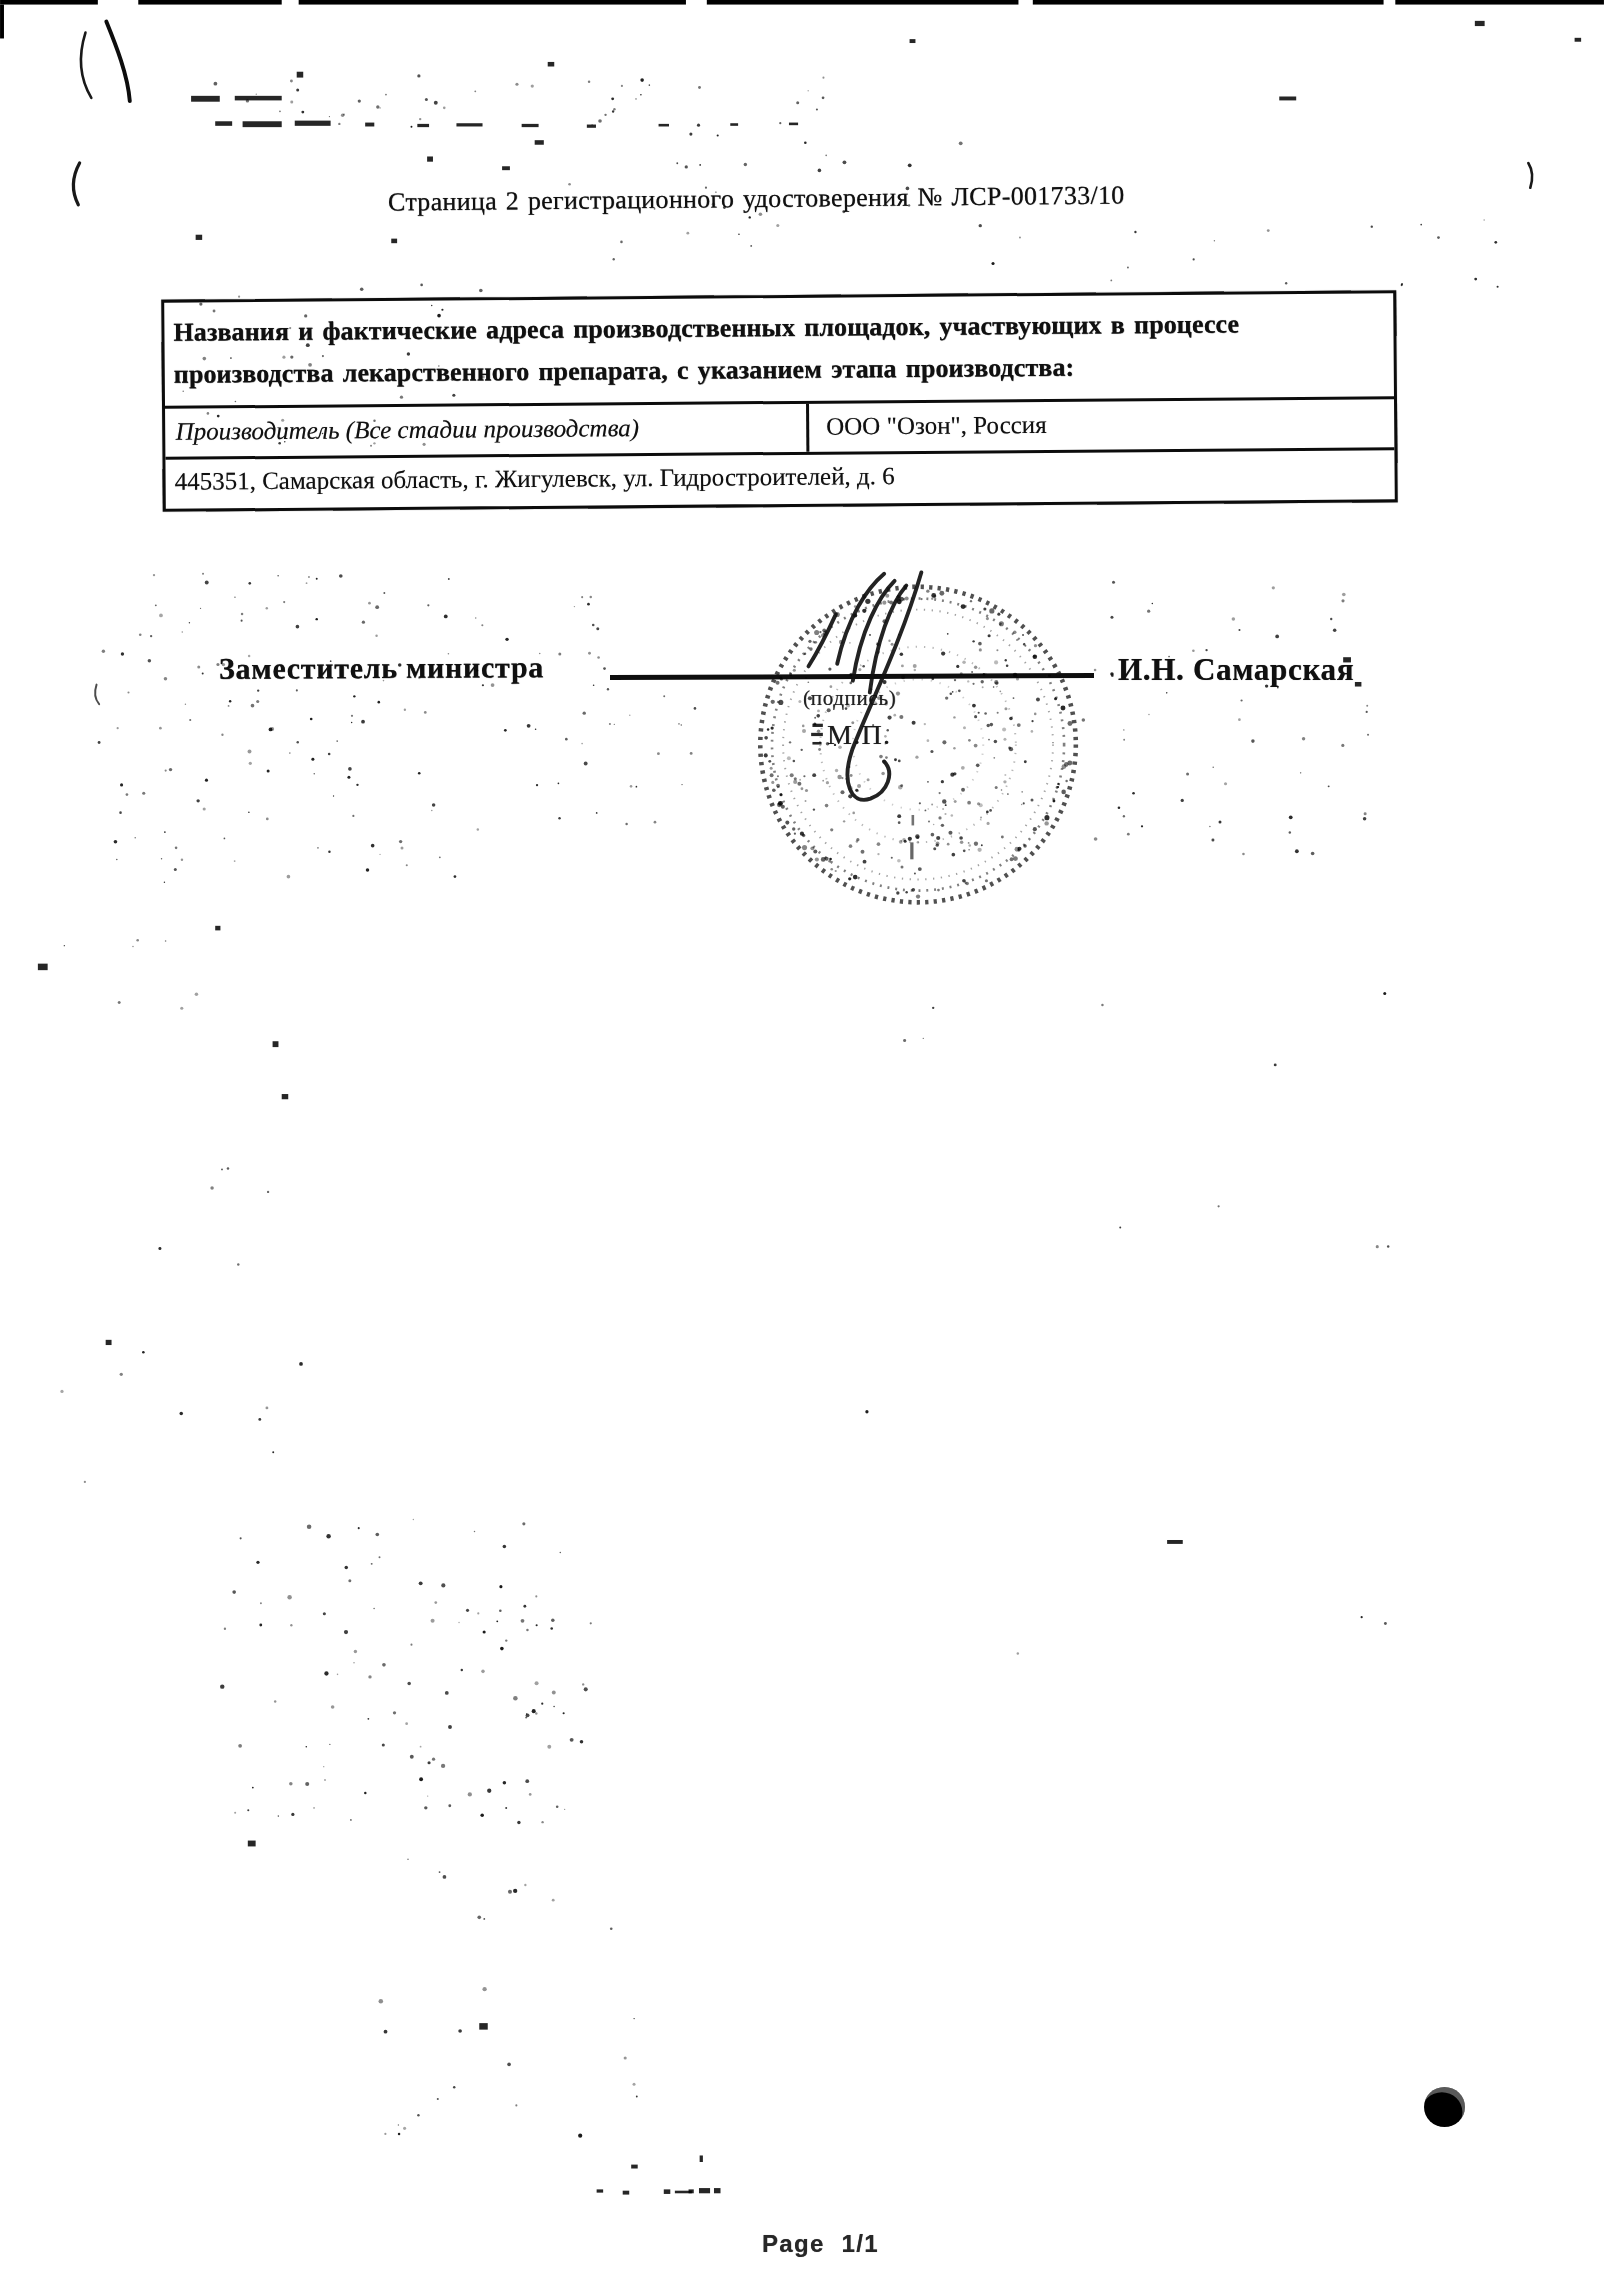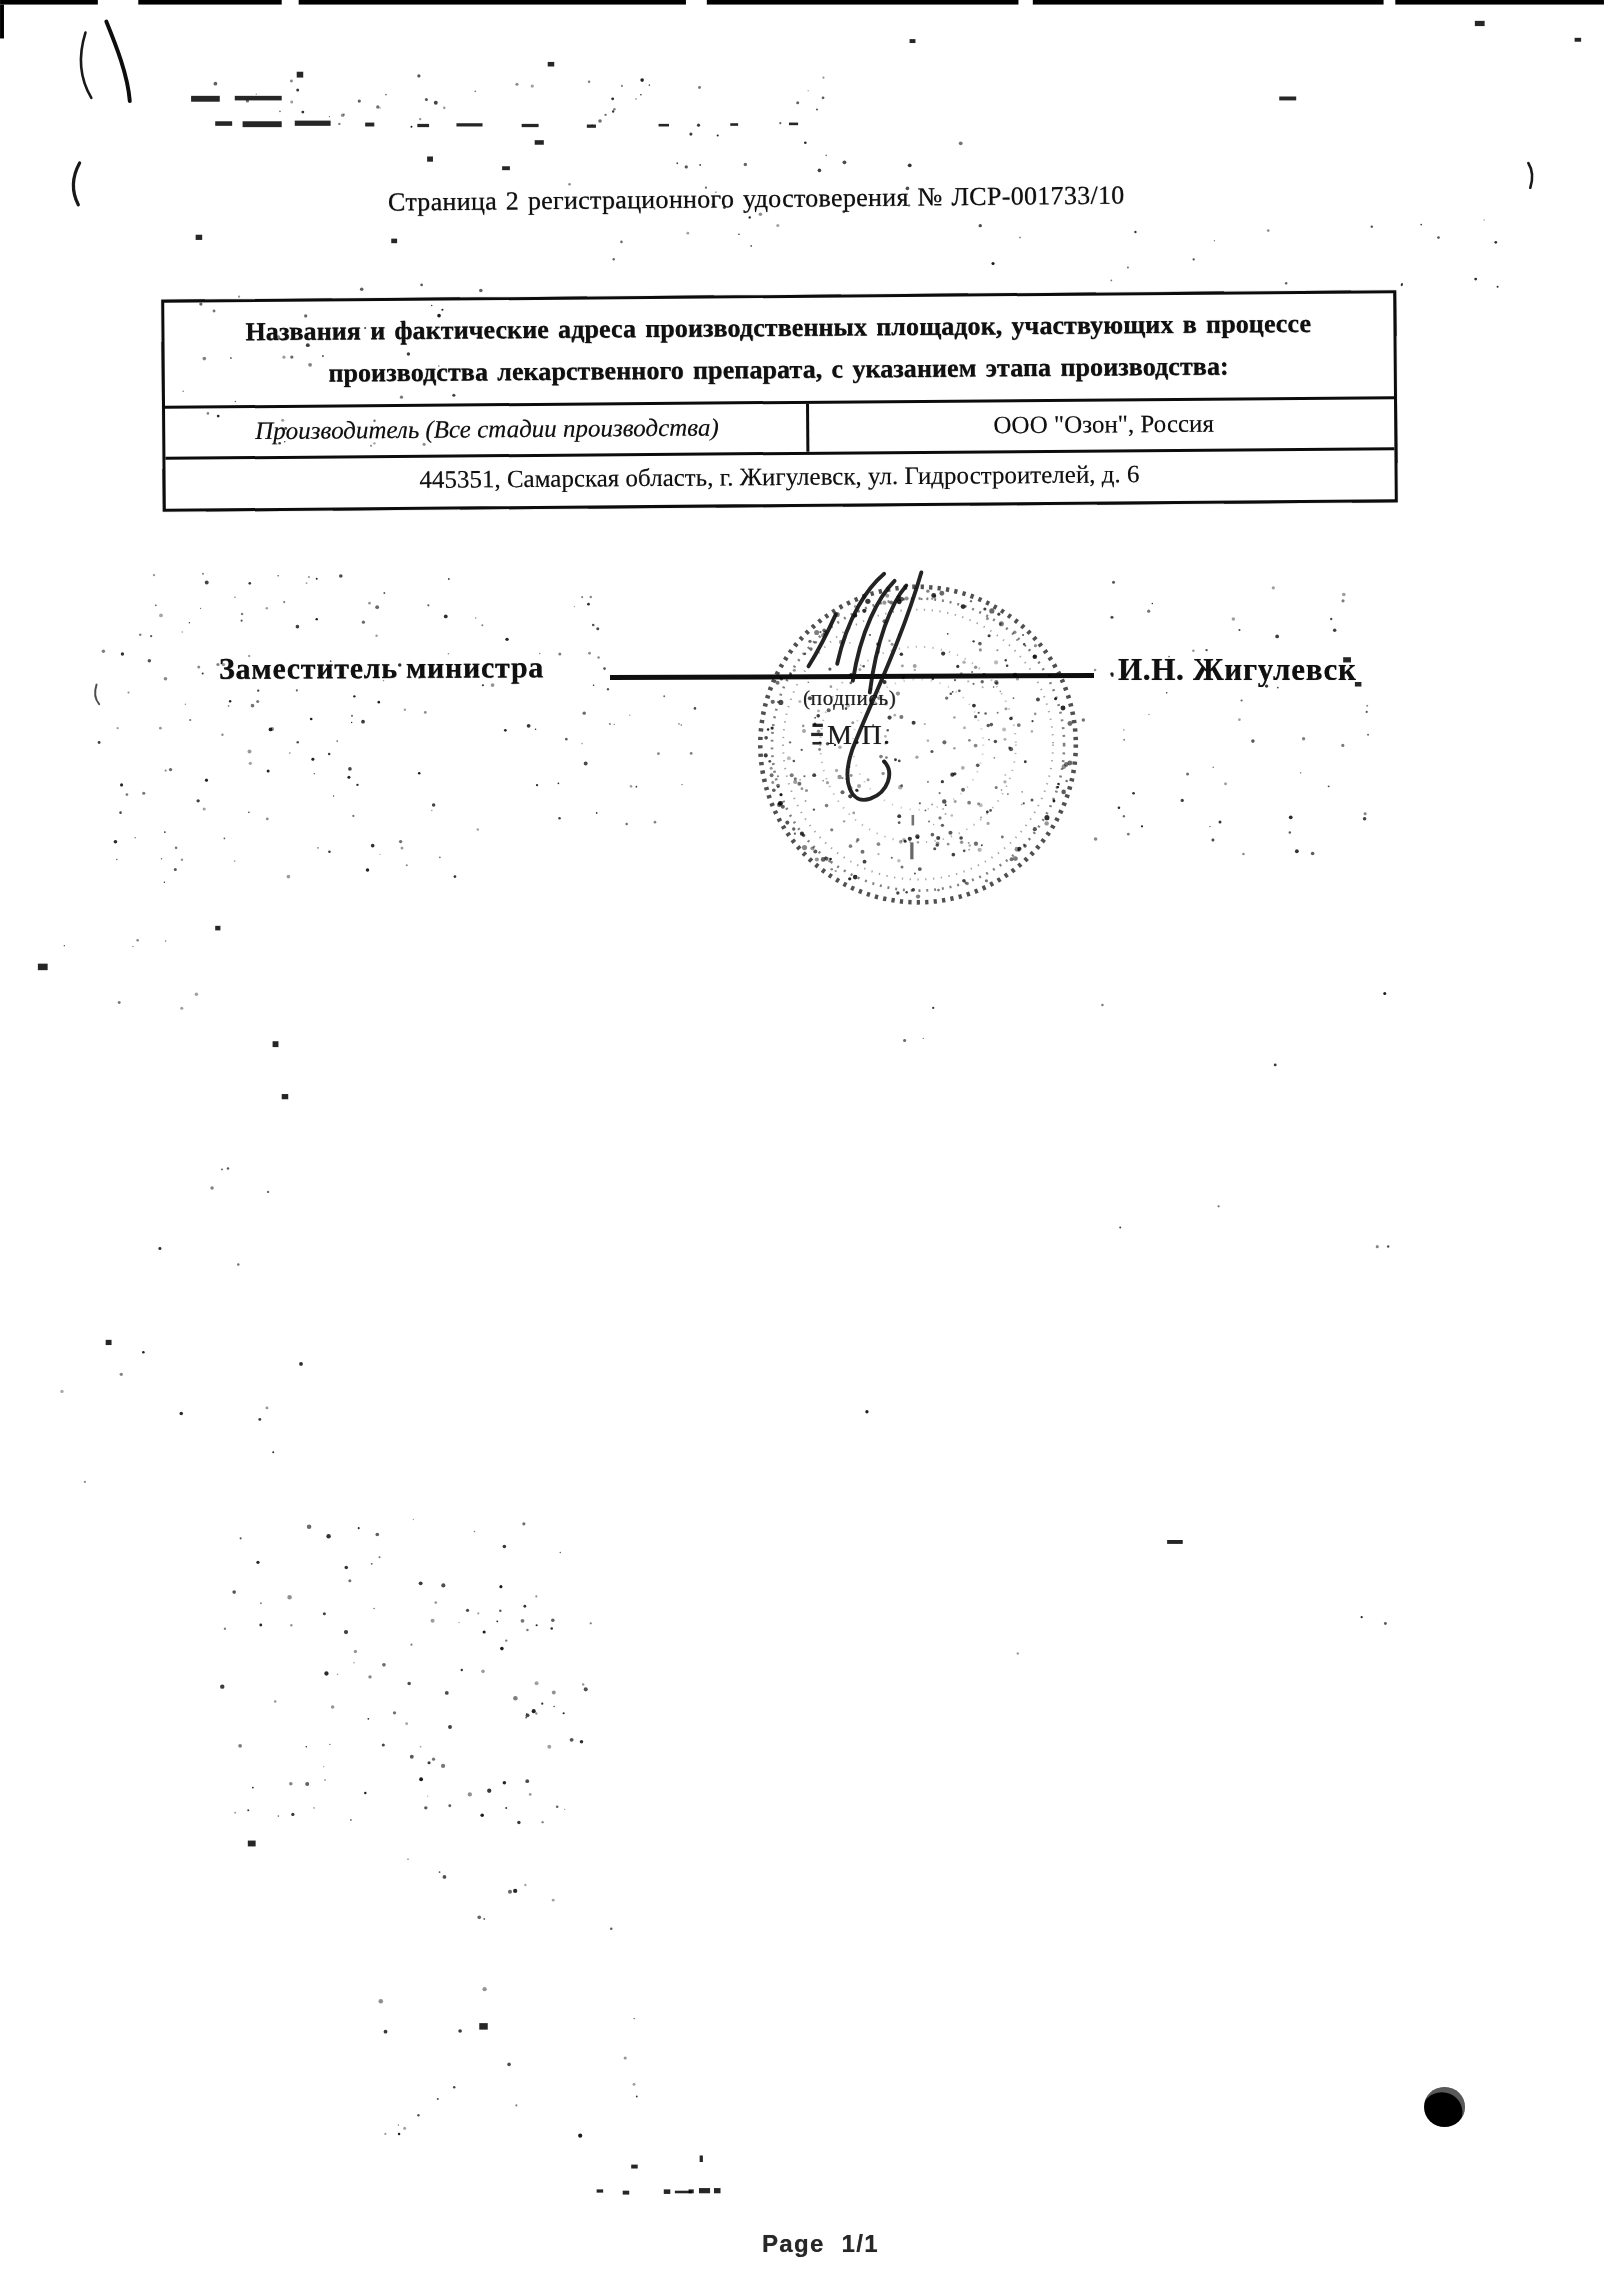--- a/index.html
+++ b/index.html
@@ -3,21 +3,20 @@
 <meta charset="utf-8">
 <style>
   html,body{margin:0;padding:0;background:#ffffff;}
   .page{
     position:relative;
     width:1604px;height:2291px;
     background:#ffffff;
     overflow:hidden;
     font-family:"Liberation Serif","DejaVu Serif",serif;
     color:#101010;
-    text-align:center;
   }
   .scan-text{
     position:absolute;
     color:#101010;
     text-shadow:0 0 0.7px rgba(0,0,0,.55), 0.4px 0.4px 0 rgba(0,0,0,.28);
     white-space:nowrap;
   }
   .header-line{
     left:388px;top:184px;
     font-size:26px;letter-spacing:0.3px;word-spacing:2px;
@@ -111,21 +110,21 @@
       <div class="t-cell-left">Производитель (Все стадии производства)</div>
       <div class="t-cell-right">ООО "Озон", Россия</div>
     </div>
     <div class="t-row3">445351, Самарская область, г. Жигулевск, ул. Гидростроителей, д. 6</div>
   </div>
 
   <div class="scan-text sig-title">Заместитель министра</div>
 
   <div class="sig-line"></div>
 
-  <div class="scan-text sig-name">И.Н. Жигулевск</div>
+  <div class="scan-text sig-name">И.Н. Самарская</div>
 
   <div class="scan-text sig-caption">(подпись)</div>
 
   <div class="scan-text seal-mark">М.П.</div>
 
   <svg class="overlay" width="1604" height="2295" viewBox="0 0 2460 3520">
     <g id="artifacts">
         <rect x="0" y="0" width="2460" height="7" fill="#000"></rect>
         <rect x="150" y="0" width="62" height="8" fill="#fff"></rect>
         <rect x="432" y="0" width="26" height="8" fill="#fff"></rect>

